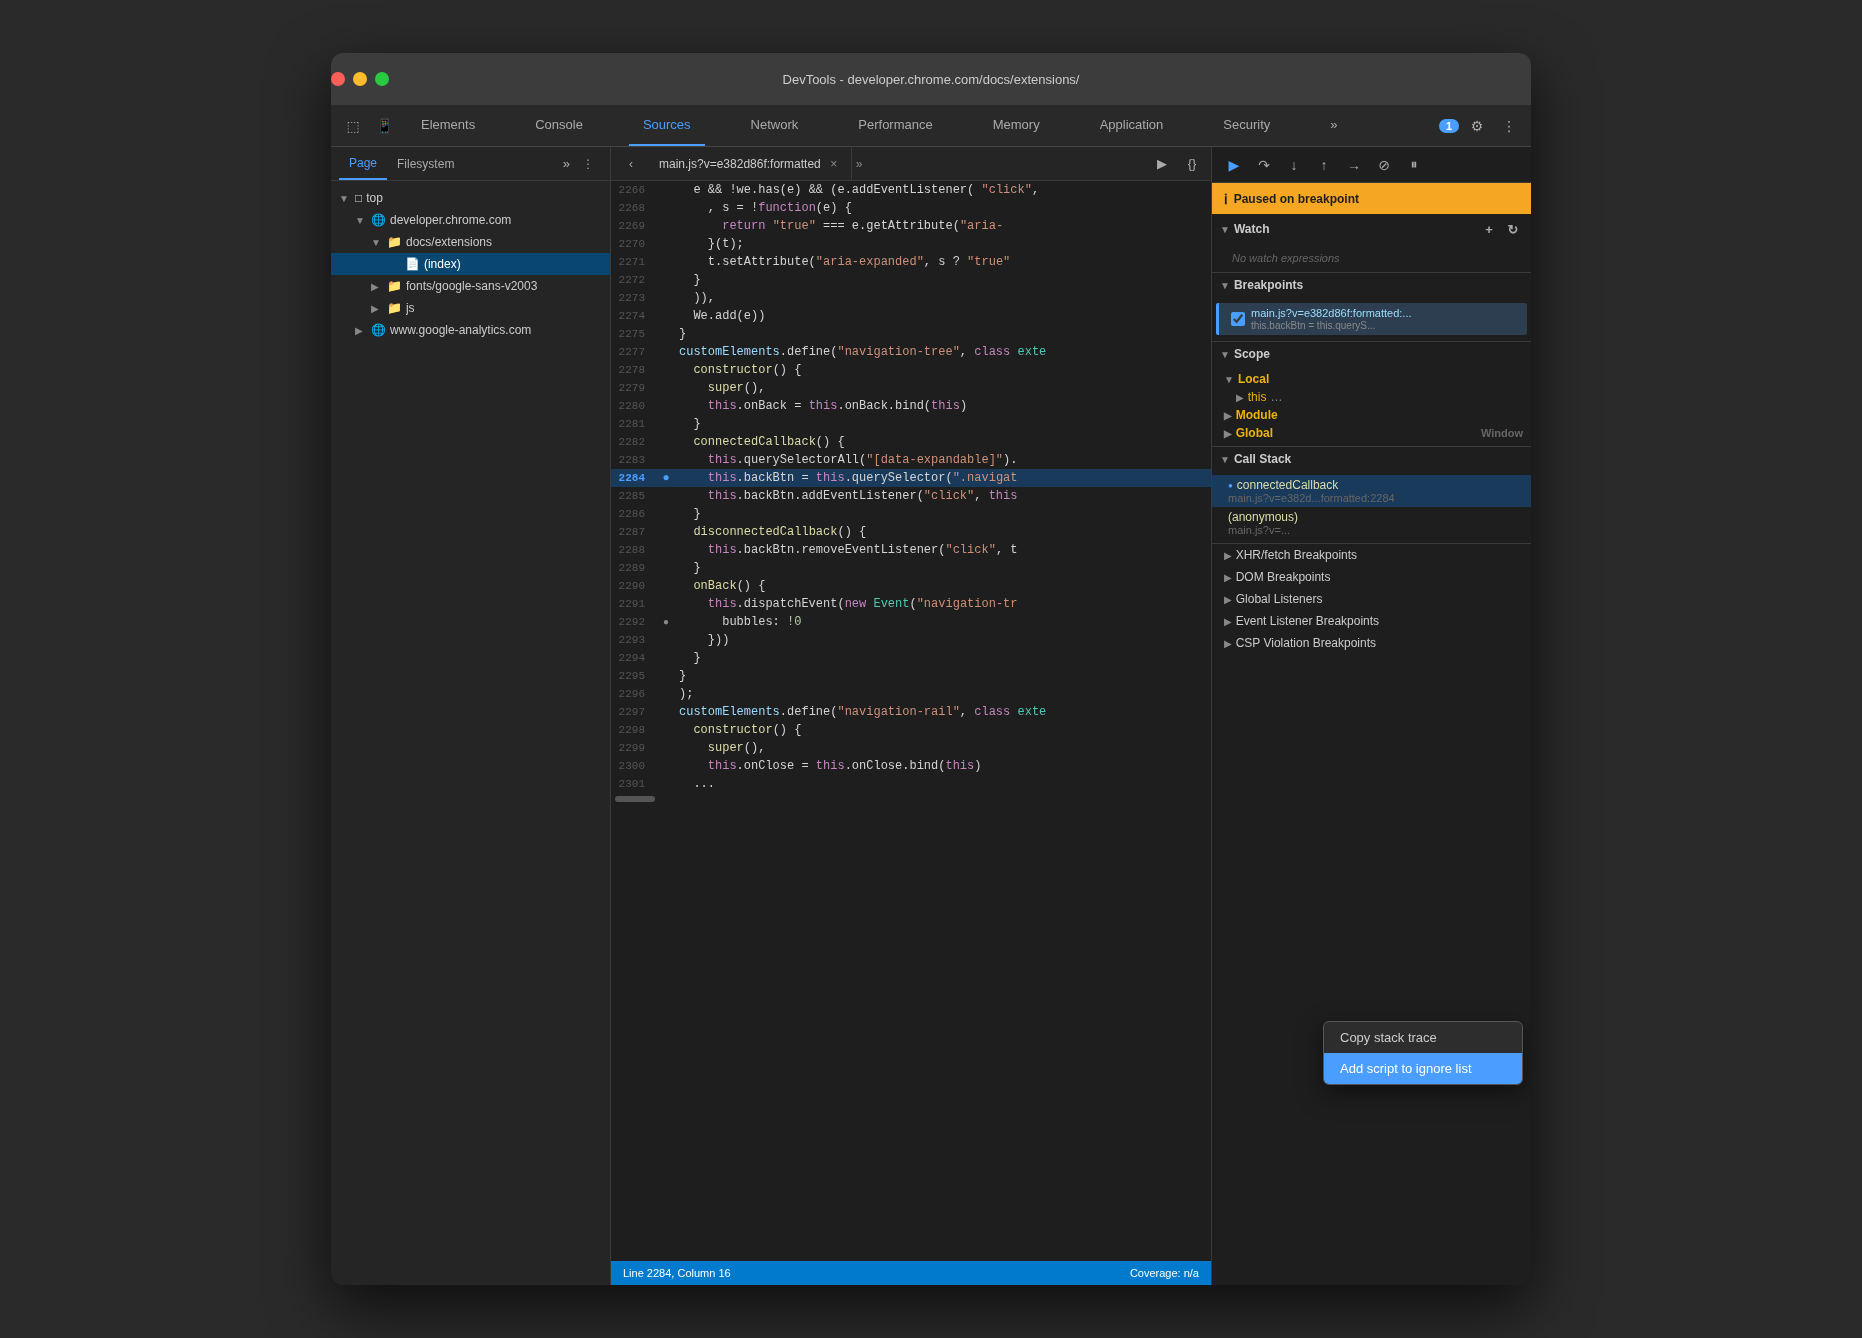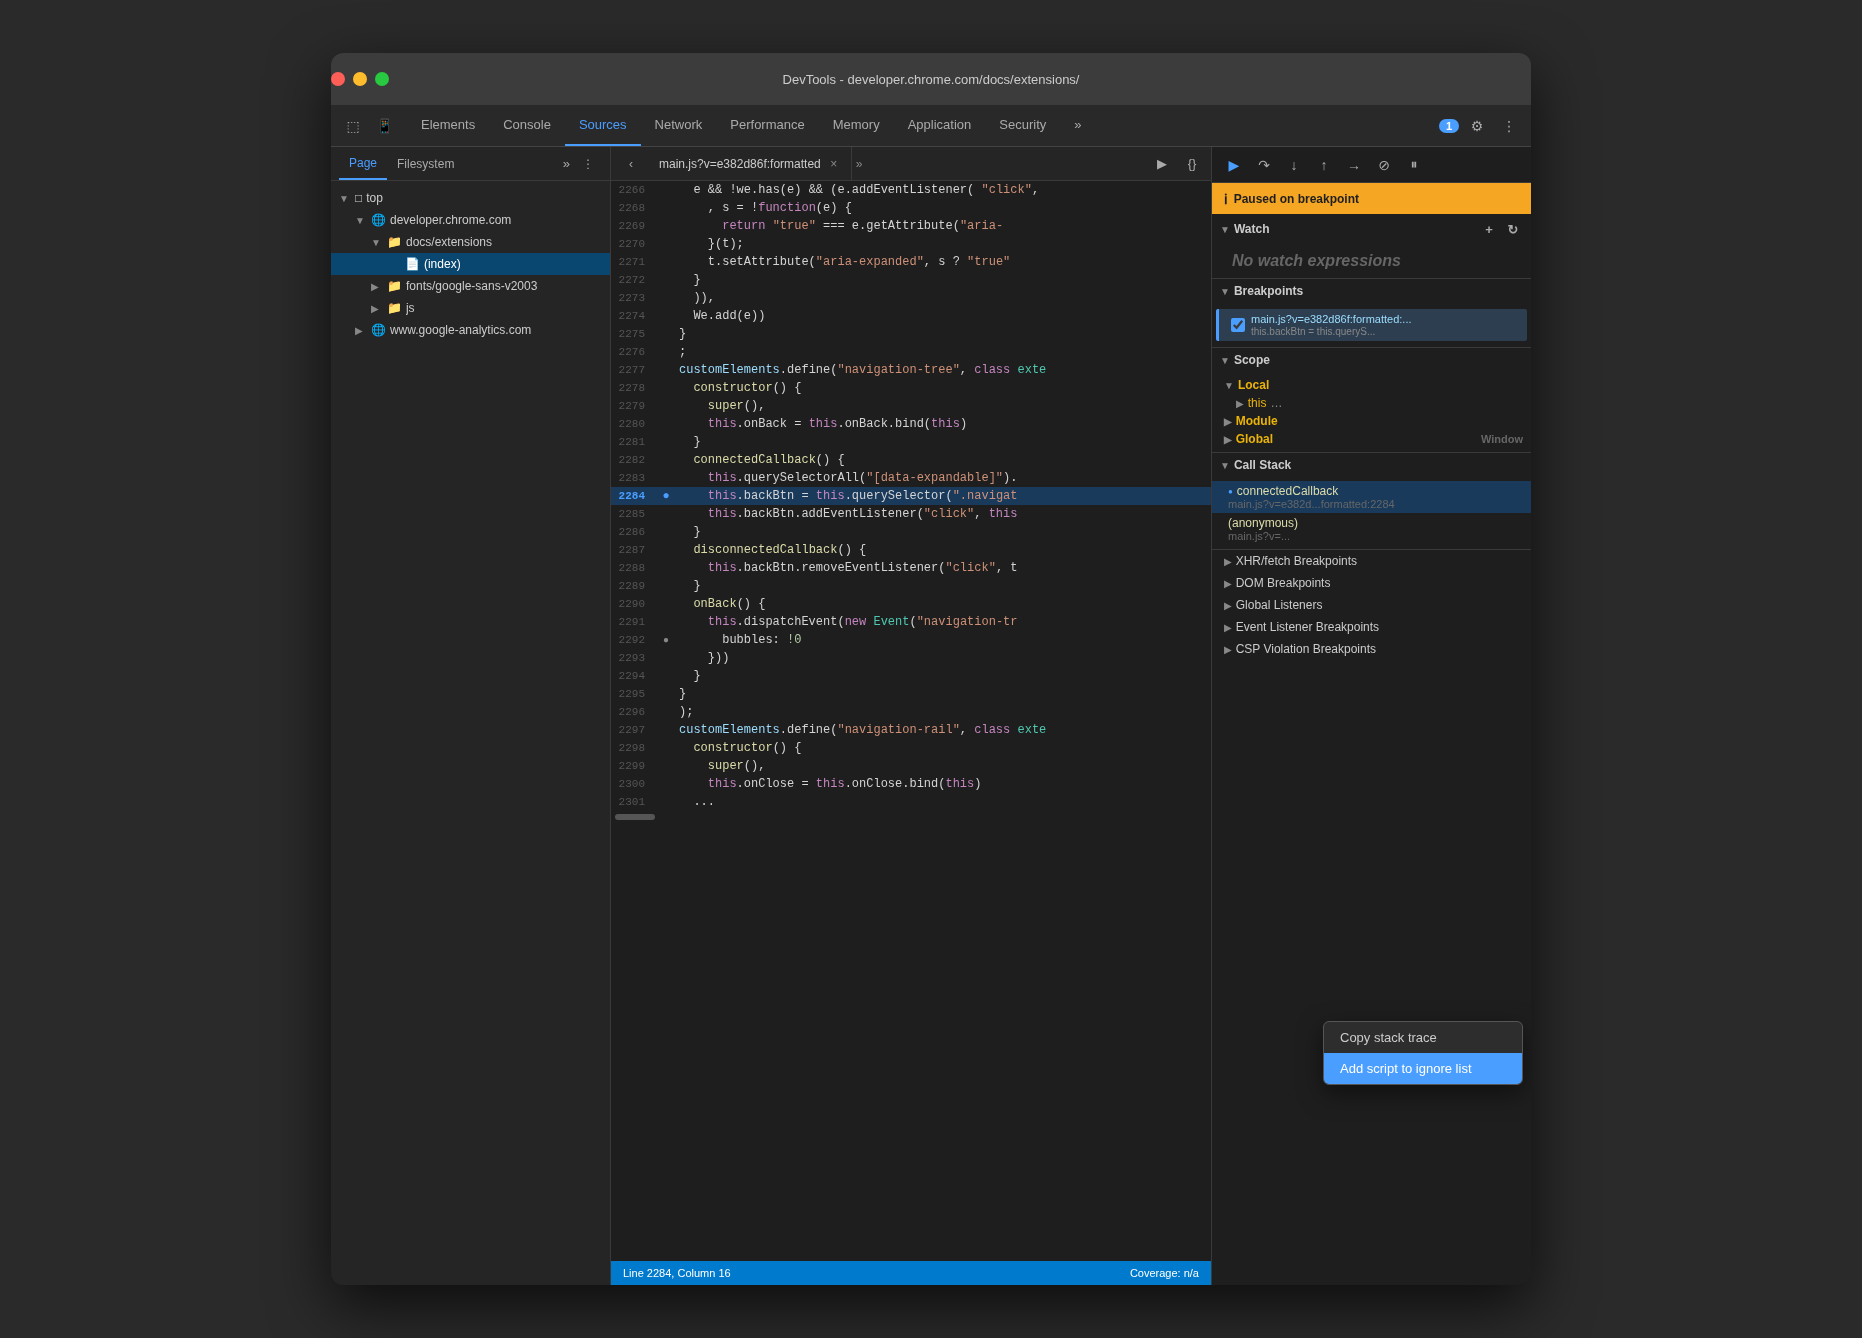--- a/index.html
+++ b/index.html
@@ -69,20 +69,21 @@
       justify-content: center;
       color: #aaa;
       font-size: 14px;
       cursor: pointer;
       border-radius: 4px;
     }
     .tab-list {
       display: flex;
       align-items: stretch;
       flex: 1;
+      gap: 32px;
     }
     .tab-item {
       display: flex;
       align-items: center;
       padding: 0 14px;
       font-size: 13px;
       color: #aaa;
       cursor: pointer;
       border-bottom: 2px solid transparent;
       white-space: nowrap;
@@ -361,22 +362,21 @@
       font-size: 13px;
       border-radius: 3px;
     }
     .section-content {
       padding: 4px 0;
     }
     .no-watch {
       padding: 4px 20px;
       color: #666;
       font-style: italic;
-      font-size: 16px;
-      font-weight: bold;
+      font-size: 11px;
     }
     .breakpoint-item {
       display: flex;
       align-items: center;
       padding: 4px 8px 4px 12px;
       background: #2c3e50;
       border-left: 3px solid #4a9eff;
       margin: 2px 4px;
       border-radius: 2px;
     }
@@ -623,25 +623,20 @@
         </div>
         <div class="code-line">
           <span class="line-num">2274</span>
           <span class="breakpoint-dot"></span>
           <span class="line-content"><span class="pun">  We.add(e))</span></span>
         </div>
         <div class="code-line">
           <span class="line-num">2275</span>
           <span class="breakpoint-dot"></span>
           <span class="line-content"><span class="pun">}</span></span>
-        </div>
-        <div class="code-line">
-          <span class="line-num">2276</span>
-          <span class="breakpoint-dot"></span>
-          <span class="line-content"><span class="pun">;</span></span>
         </div>
         <div class="code-line">
           <span class="line-num">2277</span>
           <span class="breakpoint-dot"></span>
           <span class="line-content"><span class="prop">customElements</span><span class="pun">.define(</span><span class="str">"navigation-tree"</span><span class="pun">, </span><span class="kw">class </span><span class="cls">exte</span></span>
         </div>
         <div class="code-line">
           <span class="line-num">2278</span>
           <span class="breakpoint-dot"></span>
           <span class="line-content"><span class="pun">  </span><span class="fn">constructor</span><span class="pun">() {</span></span>

